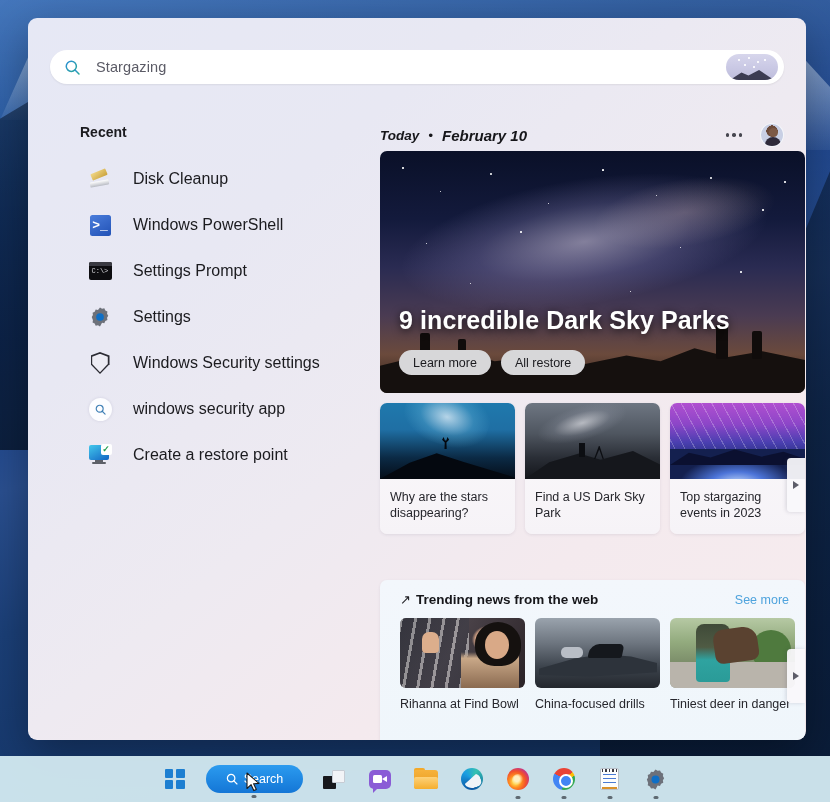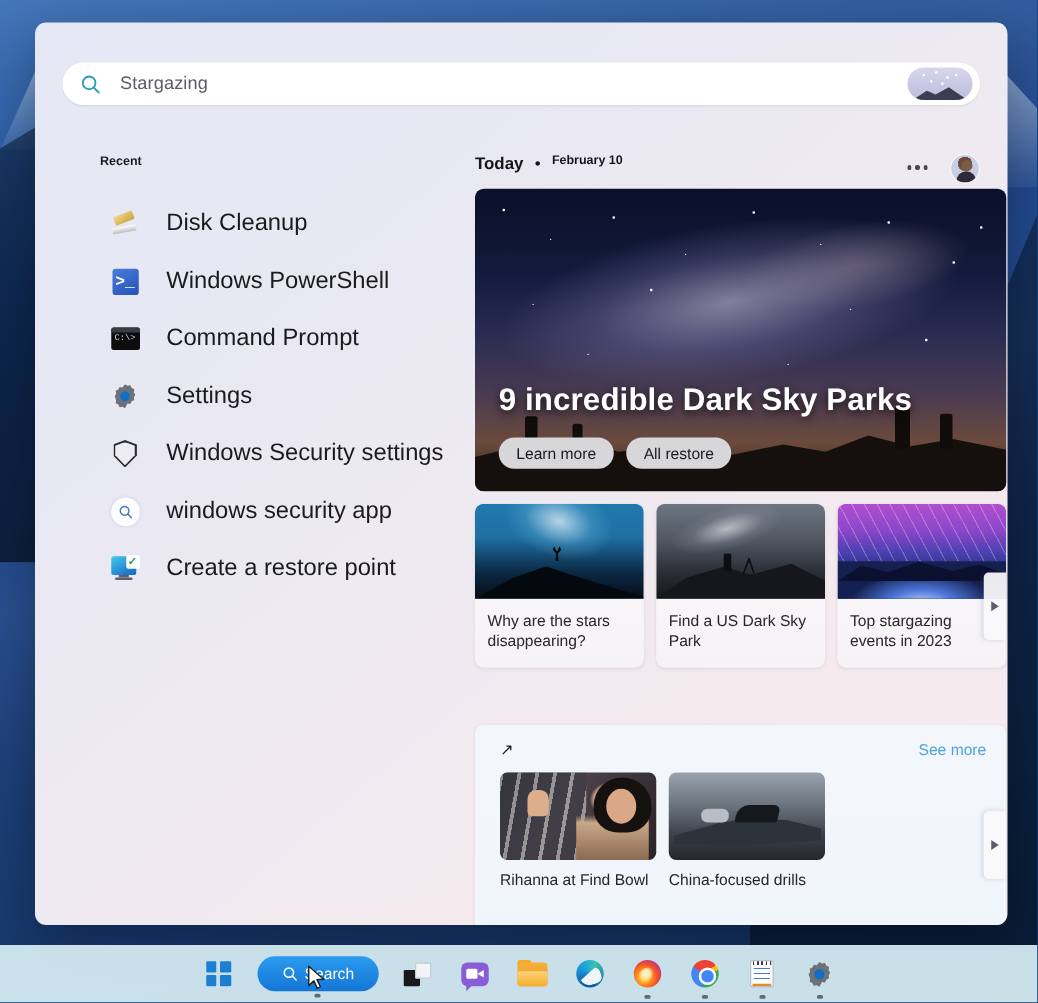--- a/index.html
+++ b/index.html
@@ -68,33 +68,33 @@
     background: #3c3c52;
     clip-path: polygon(0% 100%, 26% 32%, 42% 60%, 66% 8%, 100% 100%);
   }
   .sb-thumb .st {
     position: absolute; background: #fff; width: 1.5px; height: 1.5px; border-radius: 50%;
   }
 
   
   .recent-head {
     position: absolute; left: 52px; top: 106px;
-    font-size: 10px; font-weight: 600; color: #1b1b1f;
+    font-size: 14px; font-weight: 600; color: #1b1b1f;
   }
   .recent-list { position: absolute; left: 52px; top: 138px; width: 282px; }
   .recent-item {
     height: 46px; display: flex; align-items: center;
     border-radius: 5px; padding-left: 8px; cursor: default;
   }
   .recent-item .ri-ic {
     width: 24px; height: 24px; flex: none; position: relative;
     display: flex; align-items: center; justify-content: center;
   }
   .recent-item .ri-lb {
-    margin-left: 21px; font-size: 19px; color: #1b1b1f; white-space: nowrap;
+    margin-left: 21px; font-size: 16px; color: #1b1b1f; white-space: nowrap;
   }
 
   
   .ic-disk { width: 22px; height: 18px; position: relative; }
   .ic-disk .brush {
     position: absolute; left: 2px; top: 1px; width: 16px; height: 7px;
     background: linear-gradient(160deg,#f2d98a,#caa23c);
     transform: rotate(-22deg); border-radius: 1px;
   }
   .ic-disk .base {
@@ -152,25 +152,25 @@
   .ic-restore .chk {
     position: absolute; right: 0; top: -1px; width: 11px; height: 11px;
     background: #fff; border-radius: 2px;
     display: flex; align-items: center; justify-content: center;
     font-size: 9px; color: #1f9d4e; font-weight: 700; line-height: 1;
   }
 
   
   .today-row {
     position: absolute; left: 352px; top: 105px;
-    width: 404px; display: flex; 
+    width: 404px; display: flex; align-items: center; font-style: italic;
   }
   .today-txt { font-size: 13.5px; font-weight: 600; color: #16161a; }
   .today-dot { margin: 0 9px; font-size: 13.5px; color: #16161a; }
-  .today-date { font-size: 10px; font-weight: 600; color: #16161a; }
+  .today-date { font-size: 15px; font-weight: 600; color: #16161a; }
   .today-sp { flex: 1; }
   .dots-btn {
     width: 26px; height: 22px; display: flex; align-items: center;
     justify-content: center; gap: 3px; border-radius: 4px;
   }
   .dots-btn i { width: 3.4px; height: 3.4px; border-radius: 50%; background: #46464f; }
   .avatar {
     width: 24px; height: 24px; border-radius: 50%; margin-left: 13px;
     background: radial-gradient(circle at 50% 32%, #6b4a3a 0 30%, #c8cfe4 31% 100%);
     position: relative; overflow: hidden;
@@ -521,21 +521,21 @@
       <span class="ri-lb">Windows PowerShell</span>
     </div>
 
     <div class="recent-item">
       <span class="ri-ic">
         <span class="ic-cmd">
             <span class="bar"></span>
             <span class="txt">C:\&gt;</span>
           </span>
       </span>
-      <span class="ri-lb">Command Prompt</span>
+      <span class="ri-lb">Settings Prompt</span>
     </div>
 
     <div class="recent-item">
       <span class="ri-ic">
         <svg class="ic-gear2" viewBox="0 0 24 24">
           <path d="M12 1.6l2.2 1.3 2.5-.4 1.1 2.3 2.3 1.1-.4 2.5 1.3 2.2-1.3 2.2.4 2.5-2.3 1.1-1.1 2.3-2.5-.4L12 22.4l-2.2-1.3-2.5.4-1.1-2.3-2.3-1.1.4-2.5L3 12l1.3-2.2-.4-2.5 2.3-1.1 1.1-2.3 2.5.4z" fill="#6d717a"></path>
           <circle cx="12" cy="12" r="4.2" fill="#0f6fc6"></circle>
         </svg>
       </span>
       <span class="ri-lb">Settings</span>
@@ -642,20 +642,21 @@
       <div class="cap">Top stargazing events in 2023</div>
     </div>
   </div>
   <div class="scroll-arrow" style="left:759px;top:440px;">
     <span class="tri"></span>
   </div>
 
   <div class="trend">
     <div class="trend-head">
       <span class="trend-arrow">↗</span>
+      <span class="trend-title">Trending news from the web</span>
       <span class="trend-sp"></span>
       <span class="see-more">See more</span>
     </div>
     <div class="trend-cards">
       <div class="tcard">
         <div class="tthumb tt-a">
           <div class="wall"></div>
             <div class="person"></div>
             <div class="hair"></div>
           <div class="face"></div>
@@ -664,20 +665,29 @@
         <div class="tcap">Rihanna at Find Bowl</div>
       </div>
       <div class="tcard">
         <div class="tthumb tt-b">
           <div class="jet"></div>
             <div class="canopy"></div>
             <div class="nose"></div>
         </div>
         <div class="tcap">China-focused drills</div>
       </div>
+      <div class="tcard">
+        <div class="tthumb tt-c">
+          <div class="bush"></div>
+            <div class="road"></div>
+            <div class="man"></div>
+            <div class="deer"></div>
+        </div>
+        <div class="tcap">Tiniest deer in danger</div>
+      </div>
     </div>
   </div>
   <div class="scroll-arrow" style="left:759px;top:631px;">
     <span class="tri"></span>
   </div>
 </div>
 
 <div class="taskbar">
 
   <div class="tb-item">

